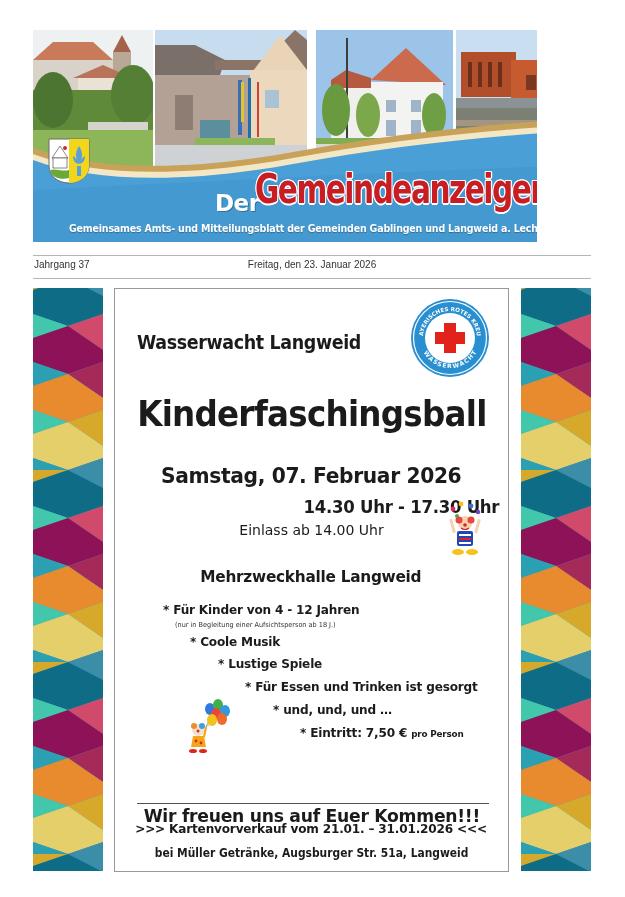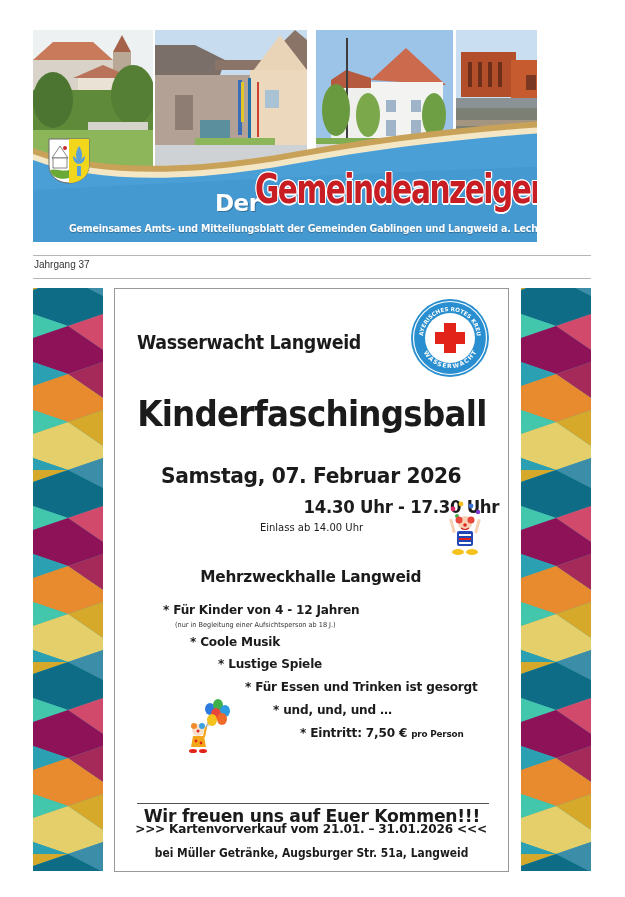--- a/index.html
+++ b/index.html
@@ -47,21 +47,21 @@
   #flyer { position:absolute; left:114px; top:288px; width:395px; height:584px; border:1px solid #999999; background:#ffffff; font-family:"DejaVu Sans", sans-serif; color:#1b1b1b; }
   .ft { position:absolute; white-space:nowrap; font-weight:bold; }
   #org-name { left:22px; top:42px; font-size:19px; letter-spacing:-0.4px; transform:scaleX(0.92); transform-origin:left top; }
   #brk-logo { position:absolute; left:294px; top:8px; width:82px; height:82px; }
   #event-title { left:0; right:0; top:105px; text-align:center; font-size:35px; letter-spacing:-0.8px; }
   #event-title span { display:inline-block; transform:scaleX(0.93); }
   #event-date { left:0; right:0; top:174px; text-align:center; font-size:22px; letter-spacing:-0.4px; }
   #event-date span { display:inline-block; transform:scaleX(0.92); }
   #event-time { left:0; right:0; top:207px; text-align:right; font-size:18px; letter-spacing:-0.3px; }
   #event-time span { display:inline-block; transform:scaleX(0.92); }
-  #event-entry { left:0; right:0; top:233px; text-align:center; font-size:10px; font-weight:normal; }
+  #event-entry { left:0; right:0; top:233px; text-align:center; font-size:14px; font-weight:normal; }
   #clown-juggler { position:absolute; left:330px; top:212px; width:40px; height:56px; }
   #venue { left:0; right:2px; top:278px; text-align:center; font-size:16.5px; letter-spacing:-0.3px; }
   #venue span { display:inline-block; transform:scaleX(0.93); }
 
   .feat { position:absolute; white-space:nowrap; font-weight:bold; font-size:13px; letter-spacing:-0.2px; transform:scaleX(0.93); transform-origin:left top; }
   #feat-1 { left:48px; top:313px; }
   #feat-1-note { position:absolute; left:60px; top:332px; font-size:7px; white-space:nowrap; color:#333; transform:scaleX(0.93); transform-origin:left top; }
   #feat-2 { left:75px; top:345px; }
   #feat-3 { left:103px; top:367px; }
   #feat-4 { left:130px; top:390px; }
@@ -190,20 +190,21 @@
     </svg>
   </div>
 
   <div id="title-der">Der</div>
   <div id="title-main">Gemeindeanzeiger</div>
   <div id="subtitle">Gemeinsames Amts- und Mitteilungsblatt der Gemeinden Gablingen und Langweid a. Lech</div>
 </div>
 
 <div id="info-bar">
   <span id="info-volume">Jahrgang 37</span>
+  <span id="info-date">Freitag, den 23. Januar 2026</span>
   <span id="info-number">Nr. 4</span>
 </div>
 
 <div class="side-strip" id="strip-left">
   <svg width="70" height="583" viewBox="0 0 70 583">
     <defs>
       <pattern id="harlequin" x="0" y="-10" width="70" height="192" patternUnits="userSpaceOnUse">
         <rect width="70" height="192" fill="#3aa3b5"></rect>
         <polygon points="0,0 35,0 0,12" fill="#d6a92a"></polygon>
         <polygon points="35,0 70,0 70,18" fill="#3c8ea8"></polygon>

